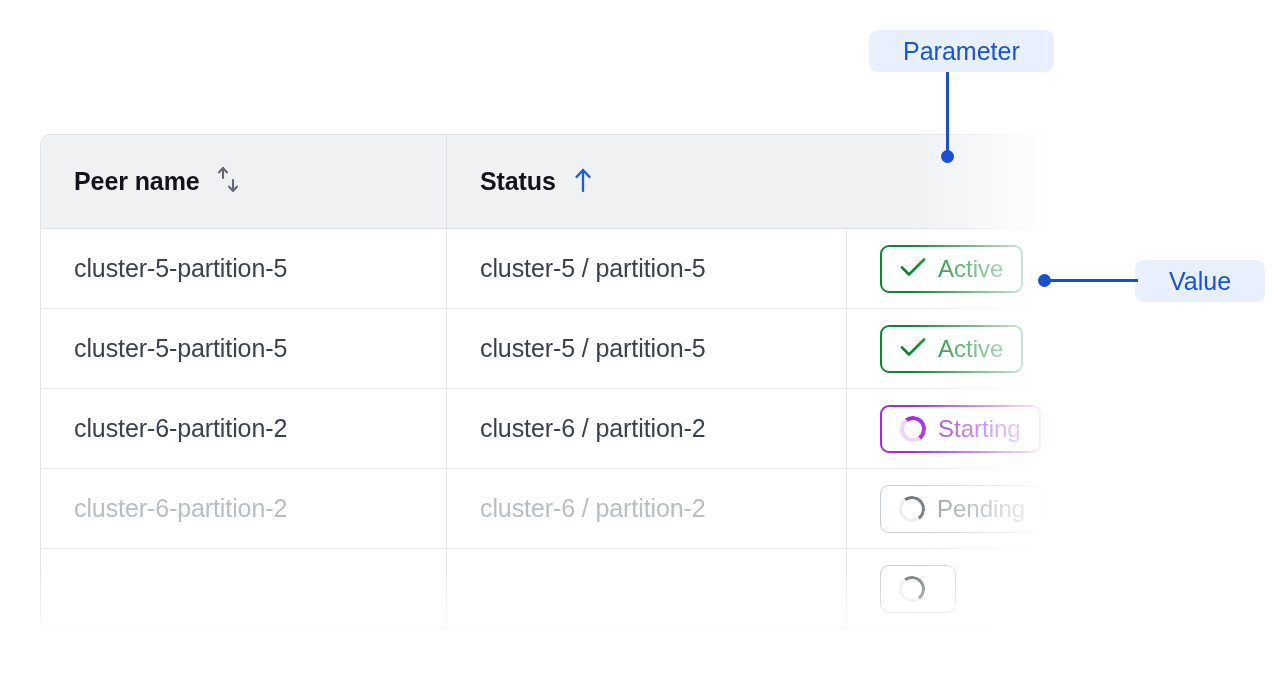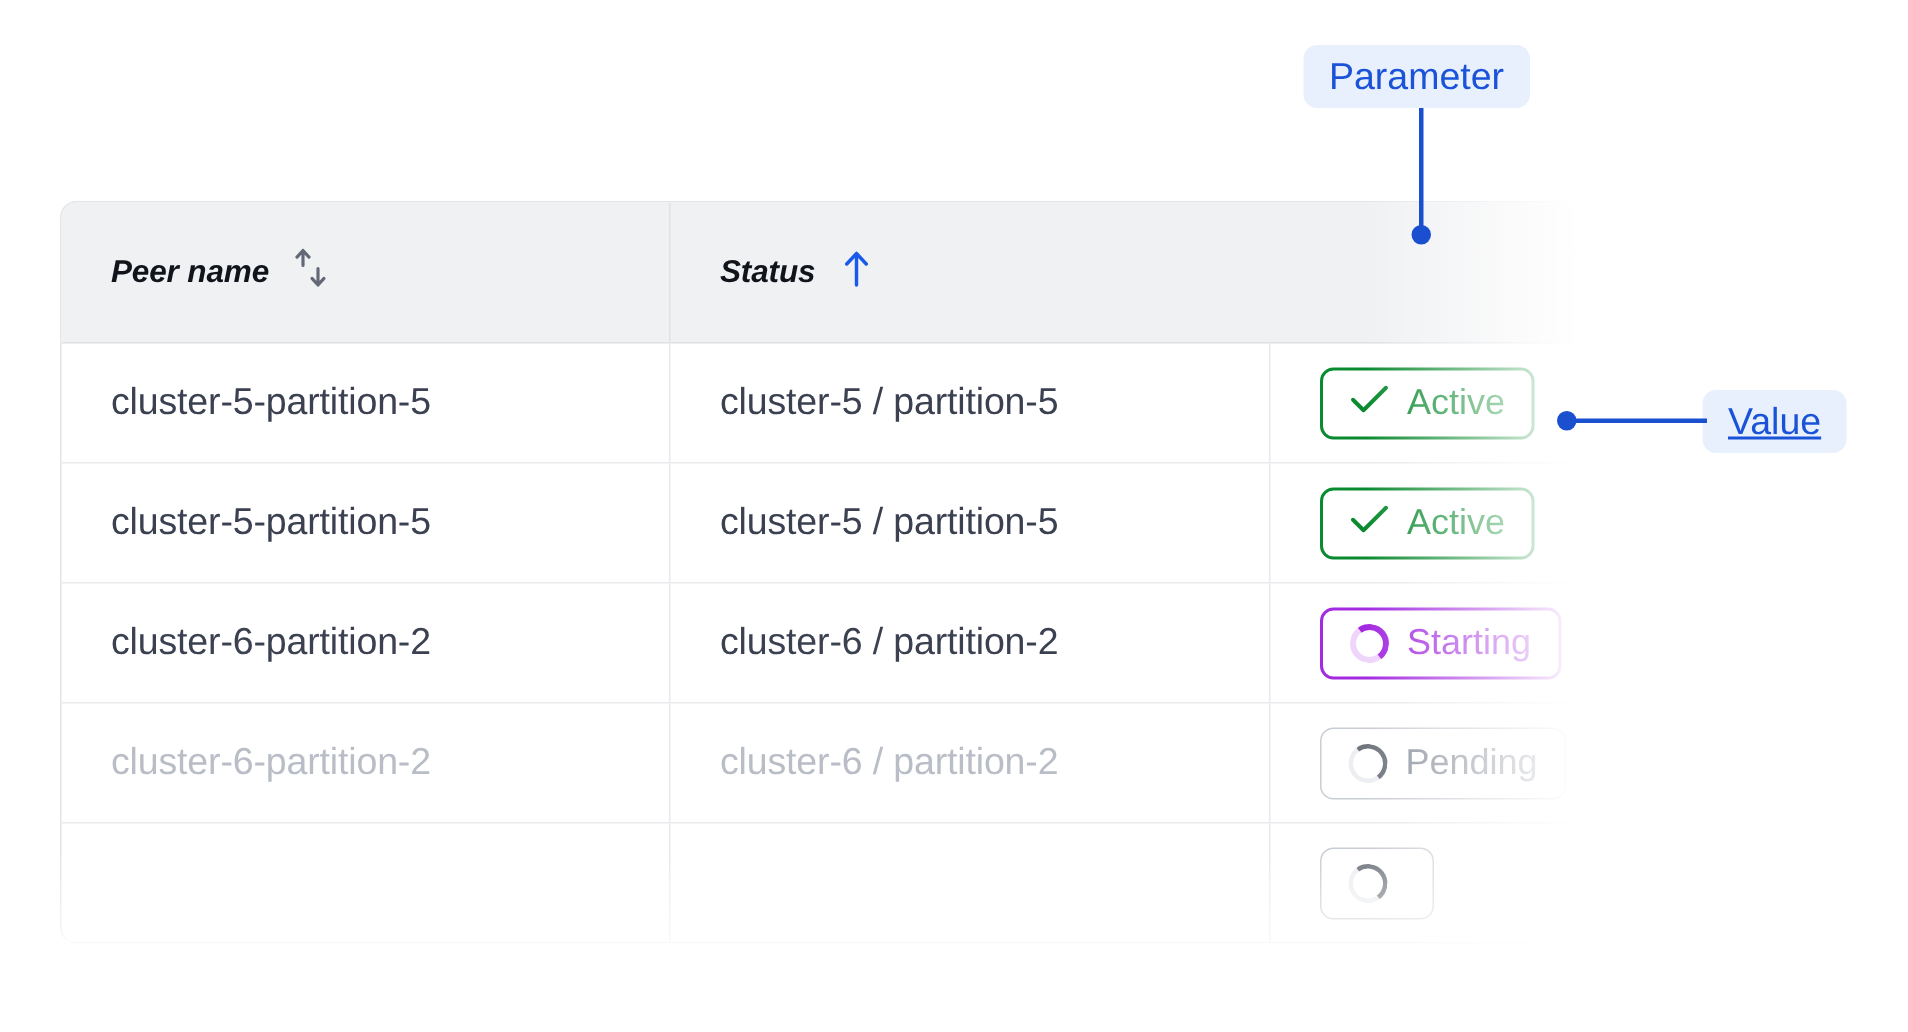--- a/index.html
+++ b/index.html
@@ -52,26 +52,25 @@
   .header-cell {
     display: flex;
     align-items: center;
     gap: 14px;
     padding: 0 0 0 33px;
     box-sizing: border-box;
     border-right: 1px solid #dfe1e5;
   }
   .header-cell:last-child { border-right: none; }
   .header-label {
-    font-size: 21px;
+    font-size: 25px;
     font-weight: bold;
     color: #11141a;
     letter-spacing: -0.1px;
     white-space: nowrap;
-    font-style: italic;
   }
 
   
   .body-row {
     height: 80px;
     border-bottom: 1px solid #e8eaee;
   }
   .cell {
     display: flex;
     align-items: center;
@@ -154,42 +153,42 @@
   
   .anno-pill {
     position: absolute;
     display: inline-flex;
     align-items: center;
     justify-content: center;
     background: #e8f0fe;
     border-radius: 9px;
     color: #1a52d8;
     font-size: 25px;
-    padding: 0 17px;
+    padding: 0 34px;
     height: 42px;
     box-sizing: border-box;
     white-space: nowrap;
   }
   .anno-line {
     position: absolute;
     background: #1a4fd0;
   }
   .anno-dot {
     position: absolute;
     width: 13px;
     height: 13px;
     border-radius: 50%;
     background: #1a4fd0;
   }
 
   #anno-parameter-pill { left: 869px; top: 30px; }
   #anno-parameter-line { left: 946px; top: 72px; width: 2.6px; height: 84px; }
   #anno-parameter-dot  { left: 941px; top: 150px; }
 
-  #anno-value-pill { left: 1135px; top: 260px; text-decoration: underline; }
+  #anno-value-pill { left: 1135px; top: 260px; }
   #anno-value-line { left: 1046px; top: 279px; width: 92px; height: 2.6px; }
   #anno-value-dot  { left: 1038px; top: 274px; }
 </style>
 </head>
 <body>
 
 <div id="table-wrap">
   <div id="table">
 
     <div class="row header-row">

